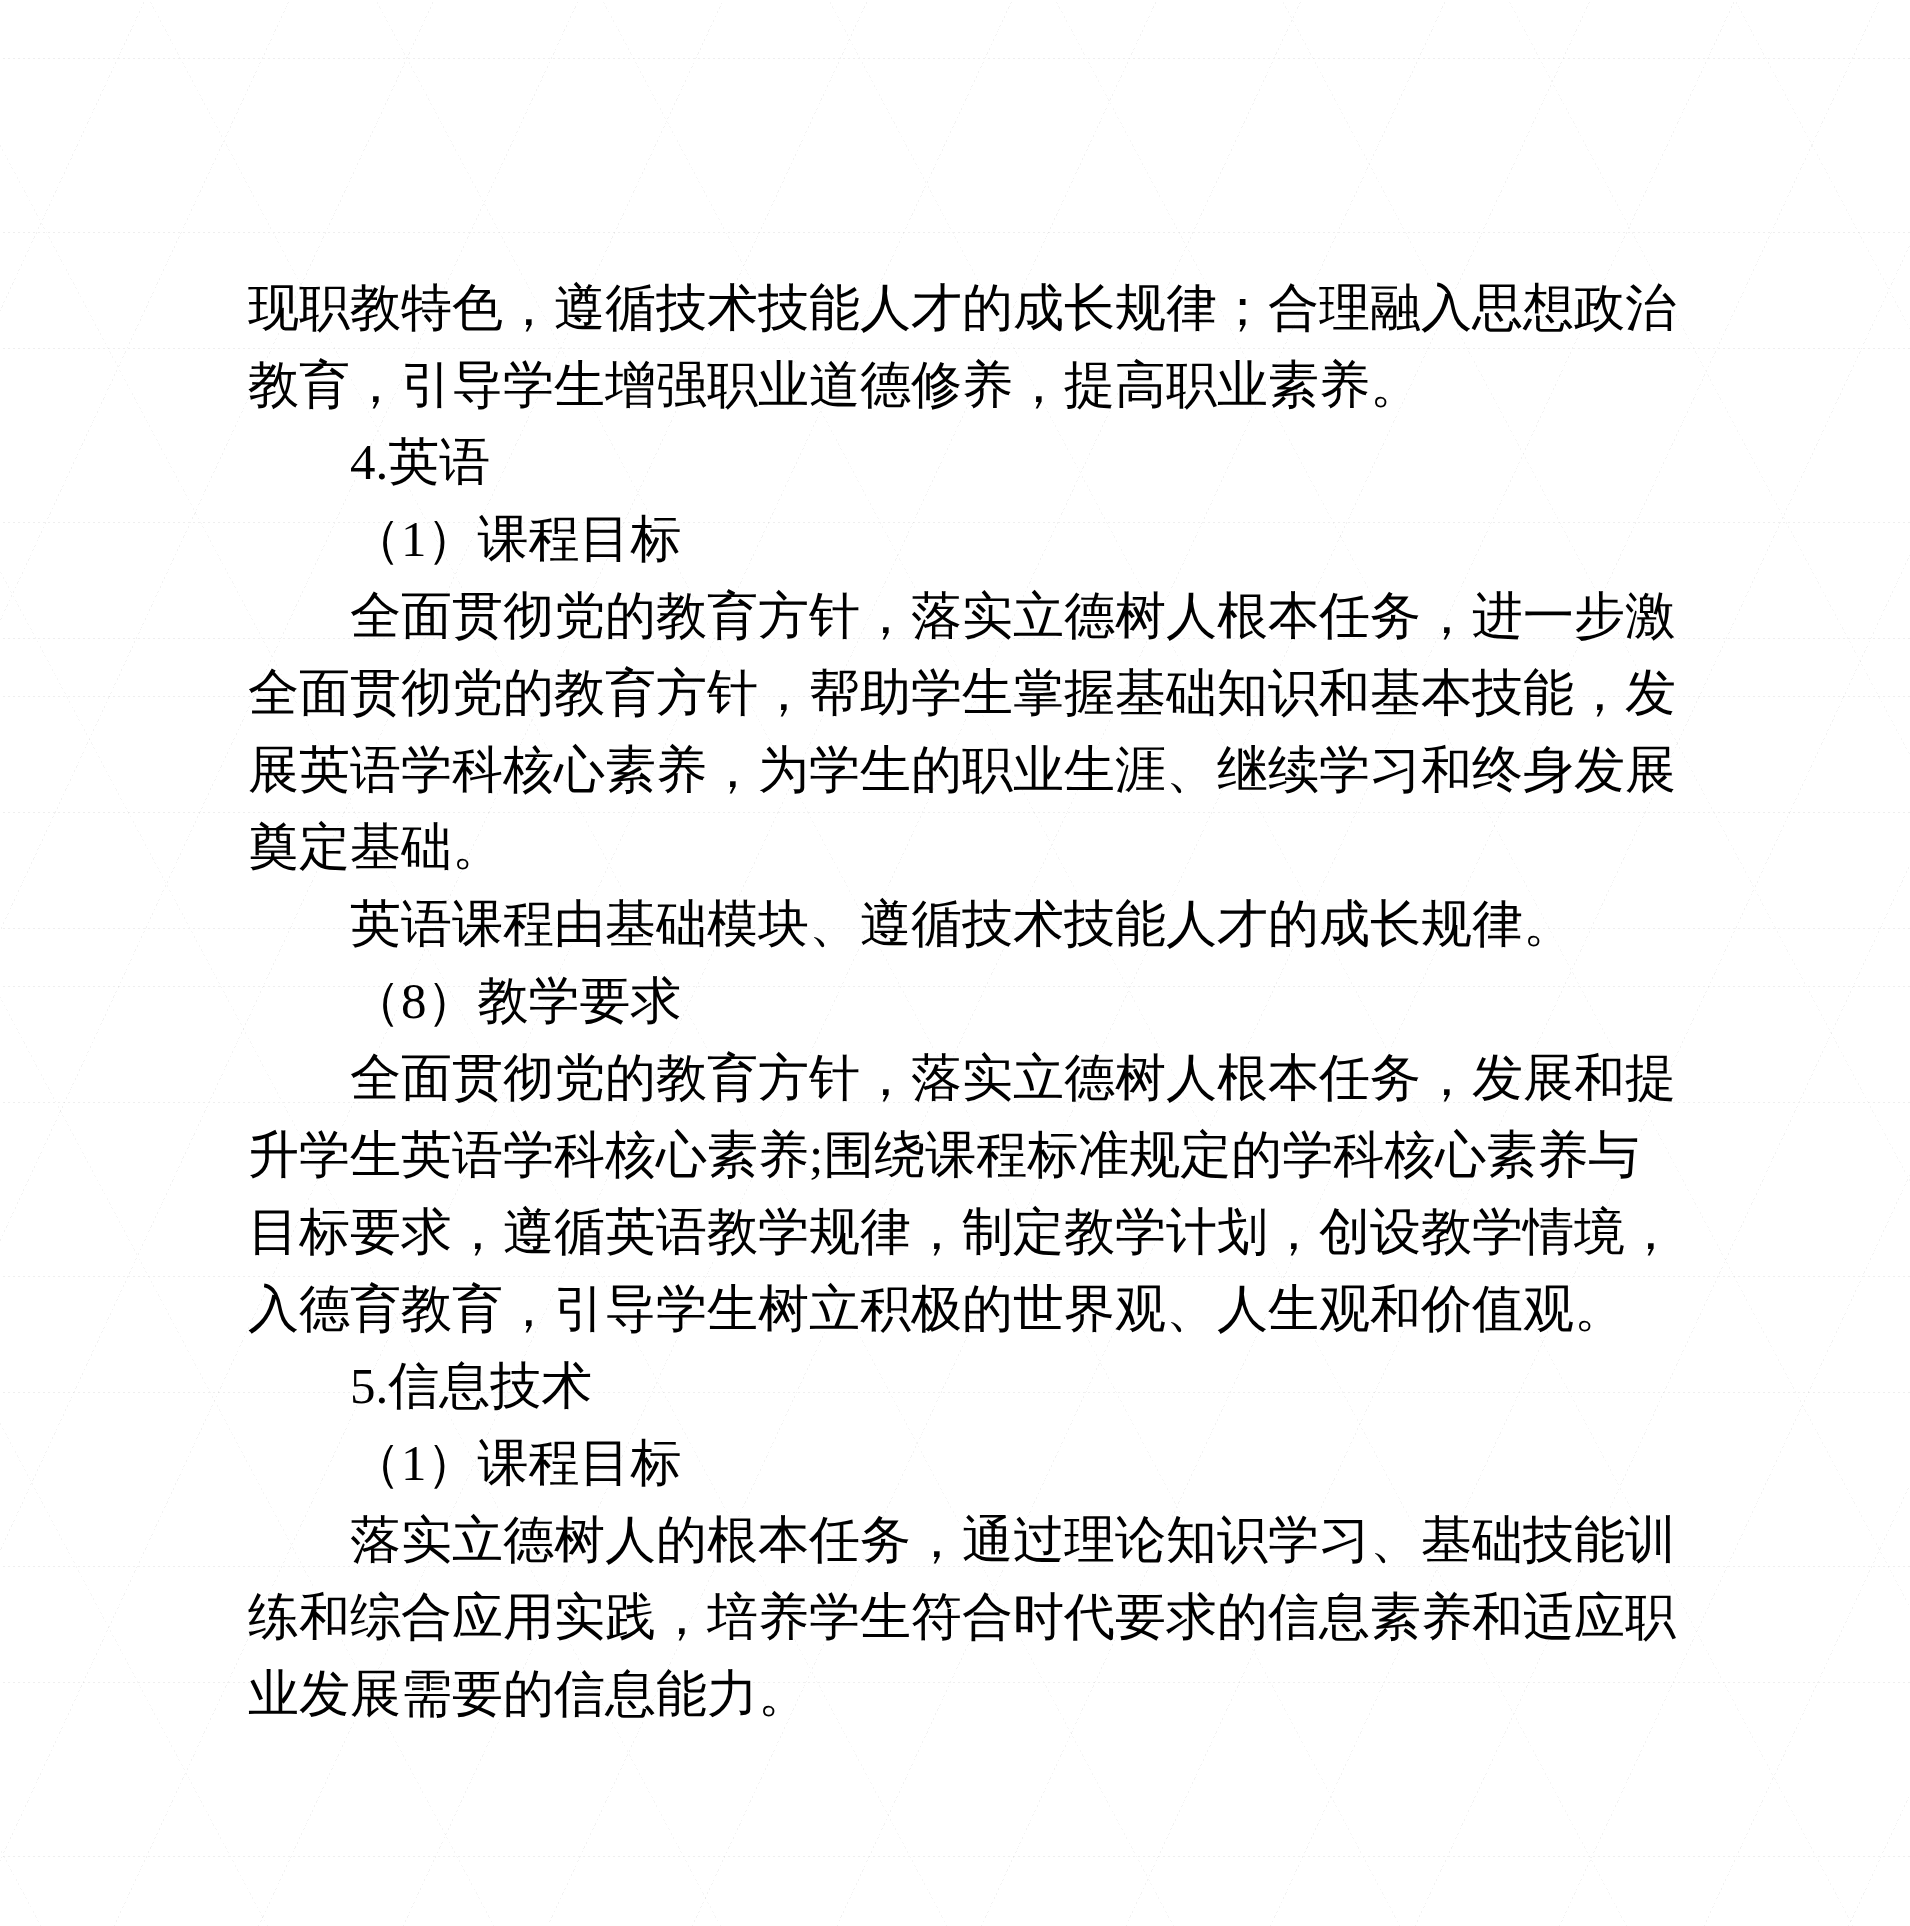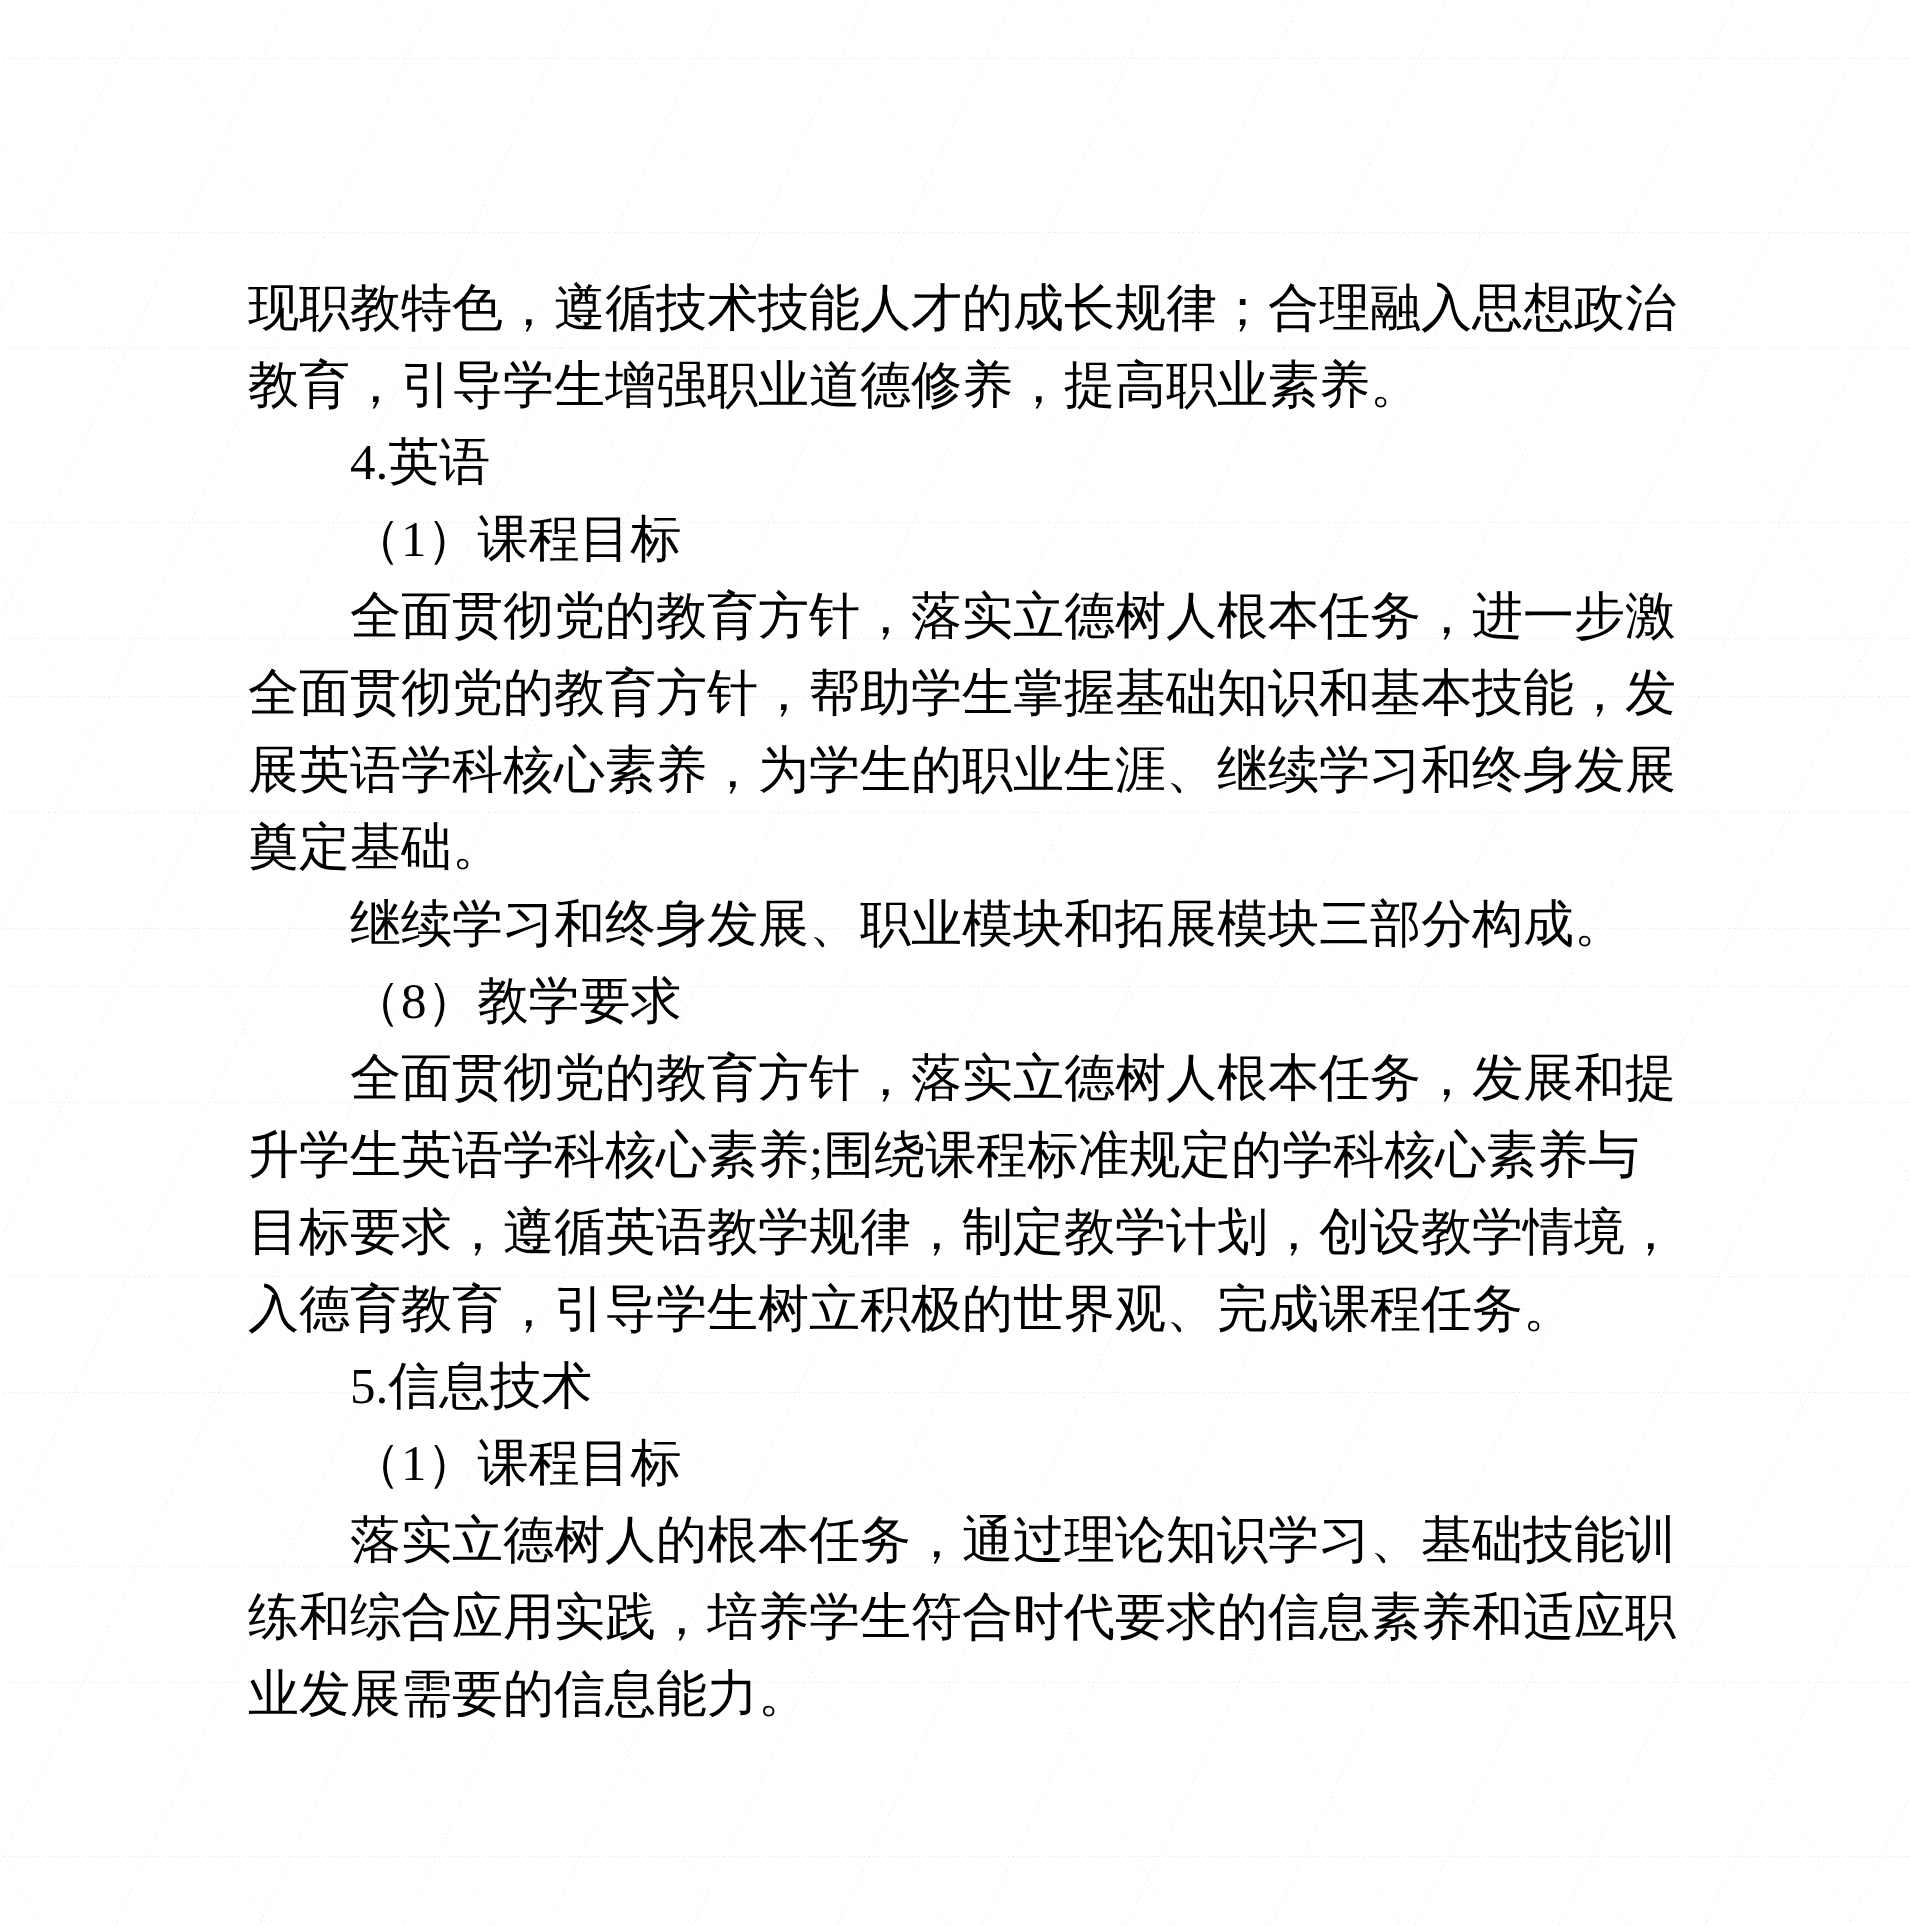--- a/index.html
+++ b/index.html
@@ -77,26 +77,26 @@
   <div class="noise-d2"></div>
   <div class="text-block" style="color: rgb(0, 0, 0);">
       <div class="line body">现职教特色，遵循技术技能人才的成长规律；合理融入思想政治</div>
       <div class="line body">教育，引导学生增强职业道德修养，提高职业素养。</div>
       <div class="line heading indent">4.英语</div>
       <div class="line subheading indent">（1）课程目标</div>
       <div class="line body indent">全面贯彻党的教育方针，落实立德树人根本任务，进一步激</div>
       <div class="line body">全面贯彻党的教育方针，帮助学生掌握基础知识和基本技能，发</div>
       <div class="line body">展英语学科核心素养，为学生的职业生涯、继续学习和终身发展</div>
       <div class="line body">奠定基础。</div>
-      <div class="line body indent">继续学习和终身发展、职业模块和拓展模块三部分构成。</div>
+      <div class="line body indent">英语课程由基础模块、遵循技术技能人才的成长规律。</div>
       <div class="line subheading indent">（8）教学要求</div>
       <div class="line body indent">全面贯彻党的教育方针，落实立德树人根本任务，发展和提</div>
       <div class="line body">升学生英语学科核心素养;围绕课程标准规定的学科核心素养与</div>
       <div class="line body">目标要求，遵循英语教学规律，制定教学计划，创设教学情境，</div>
-      <div class="line body">入德育教育，引导学生树立积极的世界观、完成课程任务。</div>
+      <div class="line body">入德育教育，引导学生树立积极的世界观、人生观和价值观。</div>
       <div class="line heading indent">5.信息技术</div>
       <div class="line subheading indent">（1）课程目标</div>
       <div class="line body indent">落实立德树人的根本任务，通过理论知识学习、基础技能训</div>
       <div class="line body">练和综合应用实践，培养学生符合时代要求的信息素养和适应职</div>
       <div class="line body">业发展需要的信息能力。</div>
     </div>
 </div>
 
 
 </body></html>

